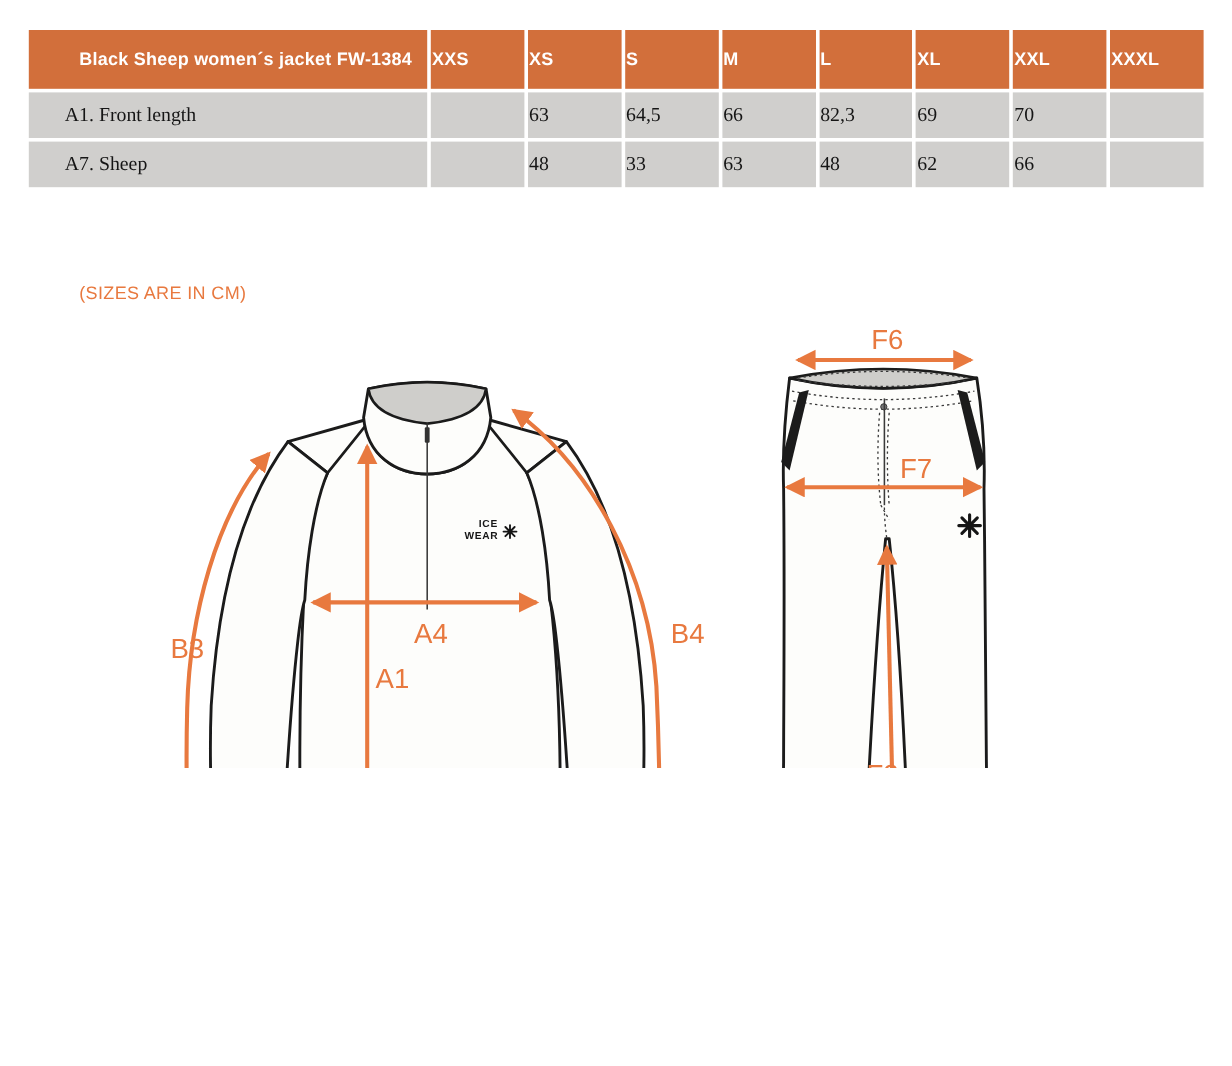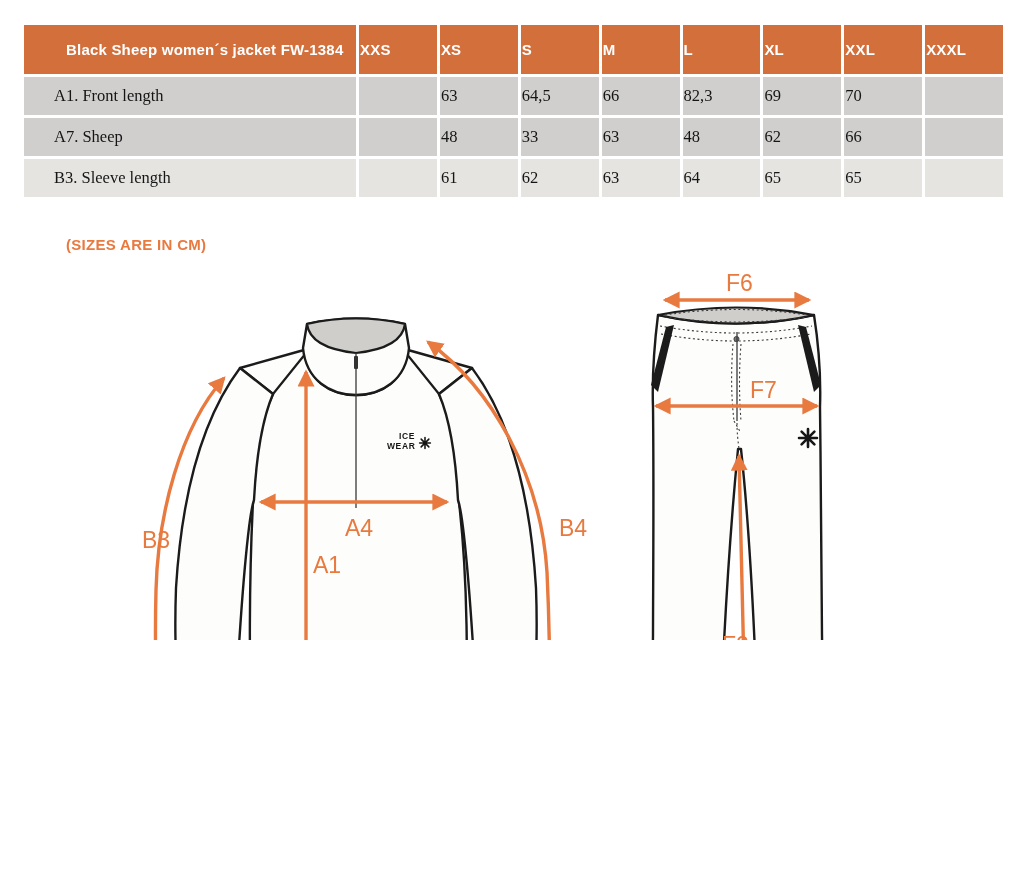--- a/index.html
+++ b/index.html
@@ -21,21 +21,21 @@
   .size-table td {
     height:36px; font-family:"Liberation Serif", serif; font-size:16.5px;
     color:#151515; text-align:left; vertical-align:middle;
   }
   .size-table td.label { text-align:left; padding-left:30px; }
   .size-table tr.dark td  { background:var(--row_dark); }
   .size-table tr.light td { background:var(--row_light); }
   
   .note {
     position:absolute; left:66px; top:236px;
-    color:var(--accent); font-size:15px; font-weight:700; letter-spacing:.3px;
+    color:var(--accent); font-size:15px; font-weight:400; letter-spacing:.3px;
   }
   
   svg { position:absolute; overflow:visible; }
   #jacket-svg { left:140px; top:290px; }
   #pants-svg  { left:620px; top:275px; }
   .garment  { fill:var(--garment_fill); stroke:var(--line); stroke-width:2.4;
               stroke-linecap:round; stroke-linejoin:round; }
   .grayfill { fill:var(--panel_gray); stroke:var(--line); stroke-width:2.2;
               stroke-linejoin:round; }
   .outline  { fill:none; stroke:var(--line); stroke-width:2.2;
@@ -96,31 +96,20 @@
         <td class="label">A7. Sheep</td>
         <td></td>
         <td>48</td>
         <td>33</td>
         <td>63</td>
         <td>48</td>
         <td>62</td>
         <td>66</td>
         <td></td>
       </tr>
-      <tr class="light">
-        <td class="label">B3. Sleeve length</td>
-        <td></td>
-        <td>61</td>
-        <td>62</td>
-        <td>63</td>
-        <td>64</td>
-        <td>65</td>
-        <td>65</td>
-        <td></td>
-      </tr>
     </tbody>
   </table>
 
   <div class="note">(SIZES ARE IN CM)</div>
 
   <svg id="jacket-svg" width="480" height="520" viewBox="0 0 480 520">
     <defs>
       <marker id="ahj" markerWidth="5.4" markerHeight="5.2" refX="4.3" refY="2.5" orient="auto-start-reverse" markerUnits="strokeWidth">
         <path class="ah" d="M0,0 L5,2.5 L0,5 Z"></path>
       </marker>

